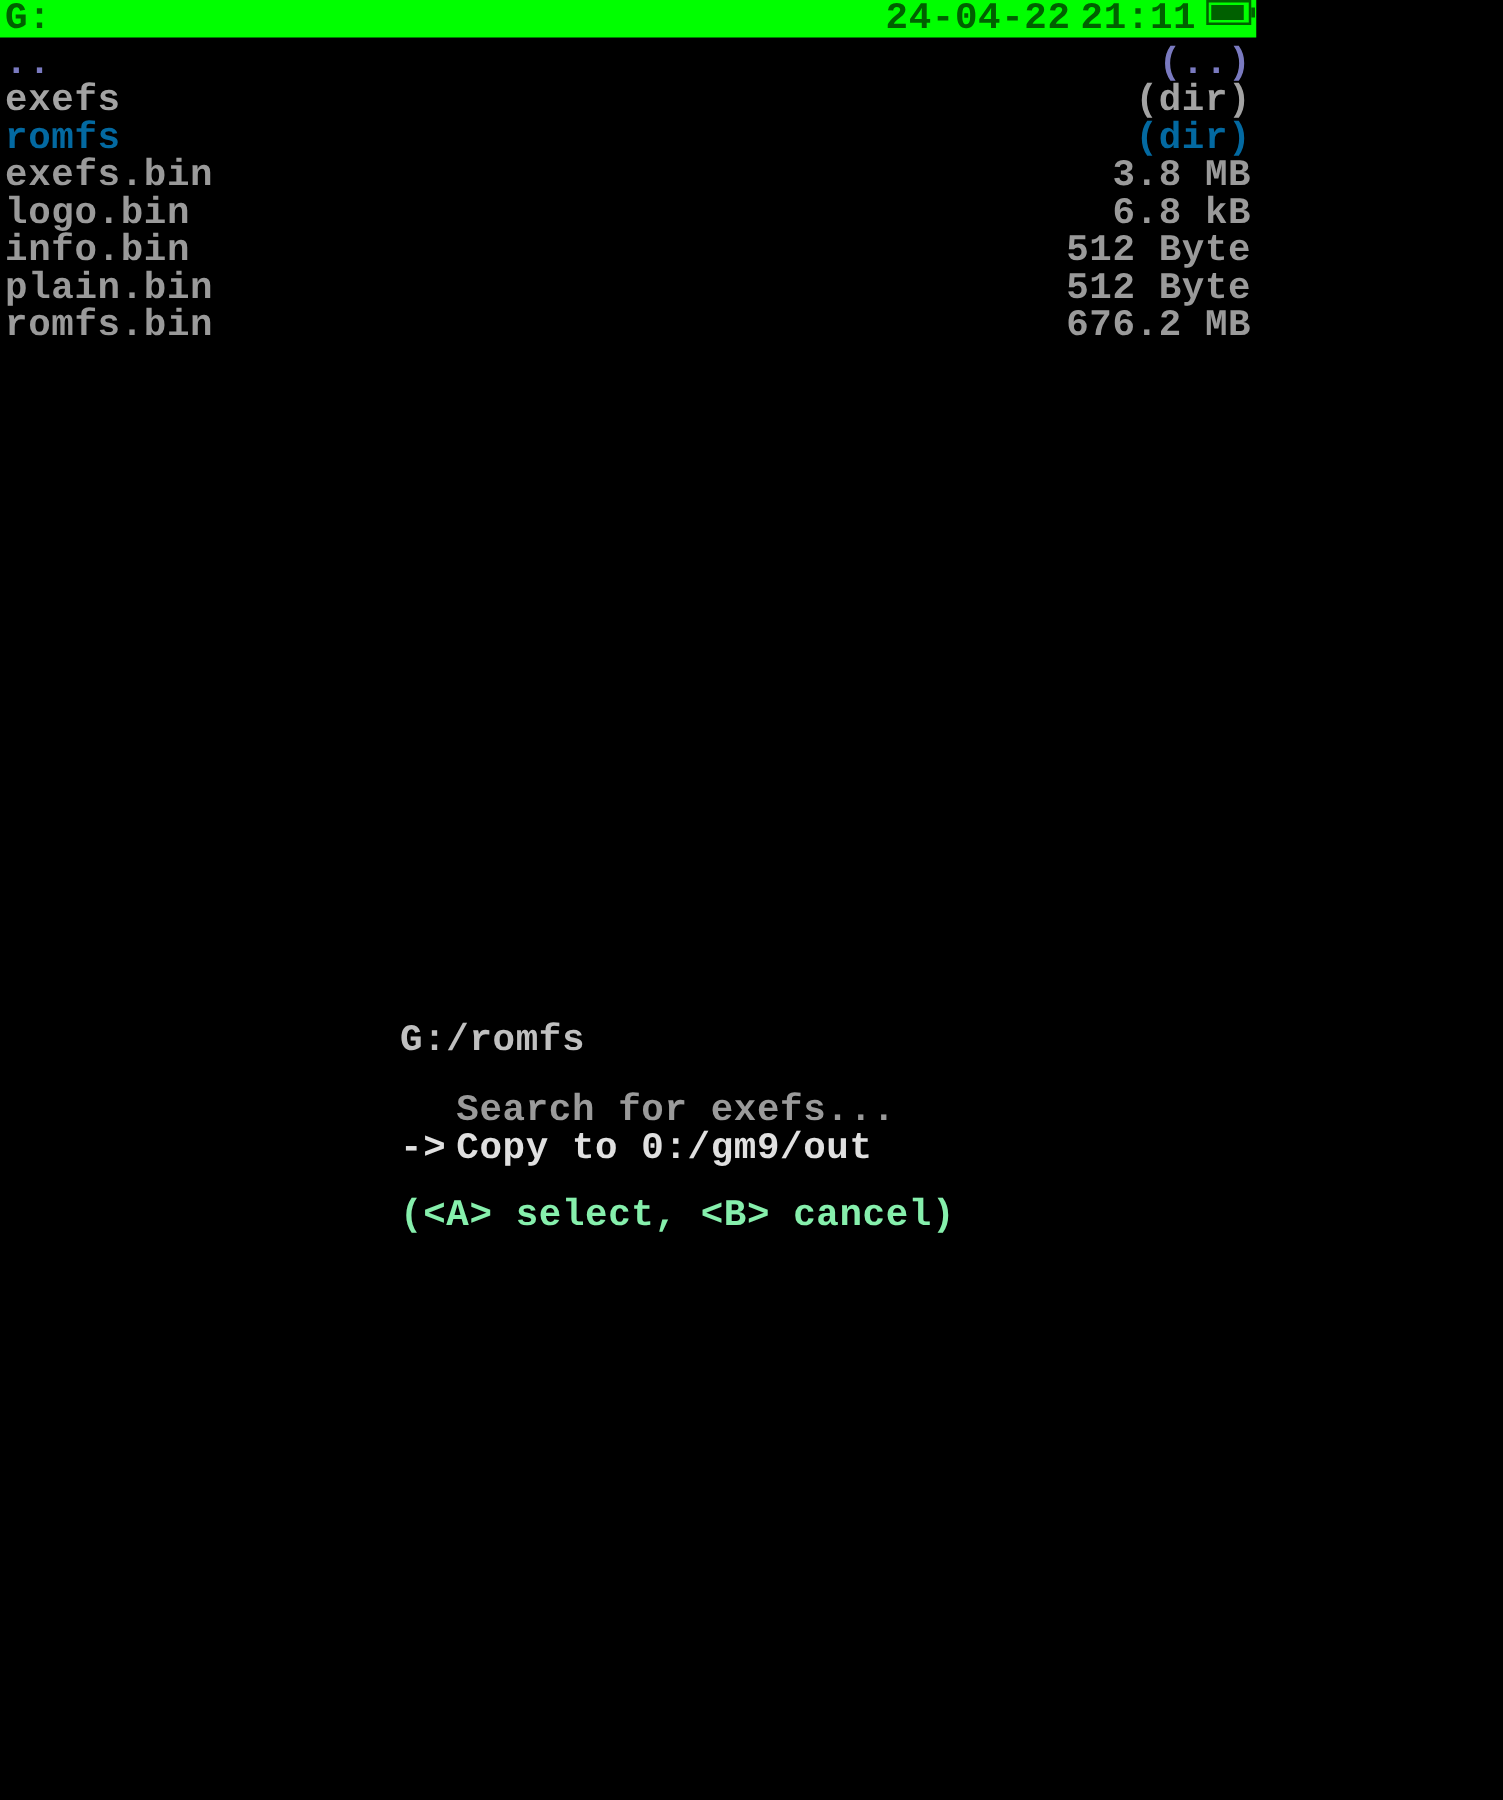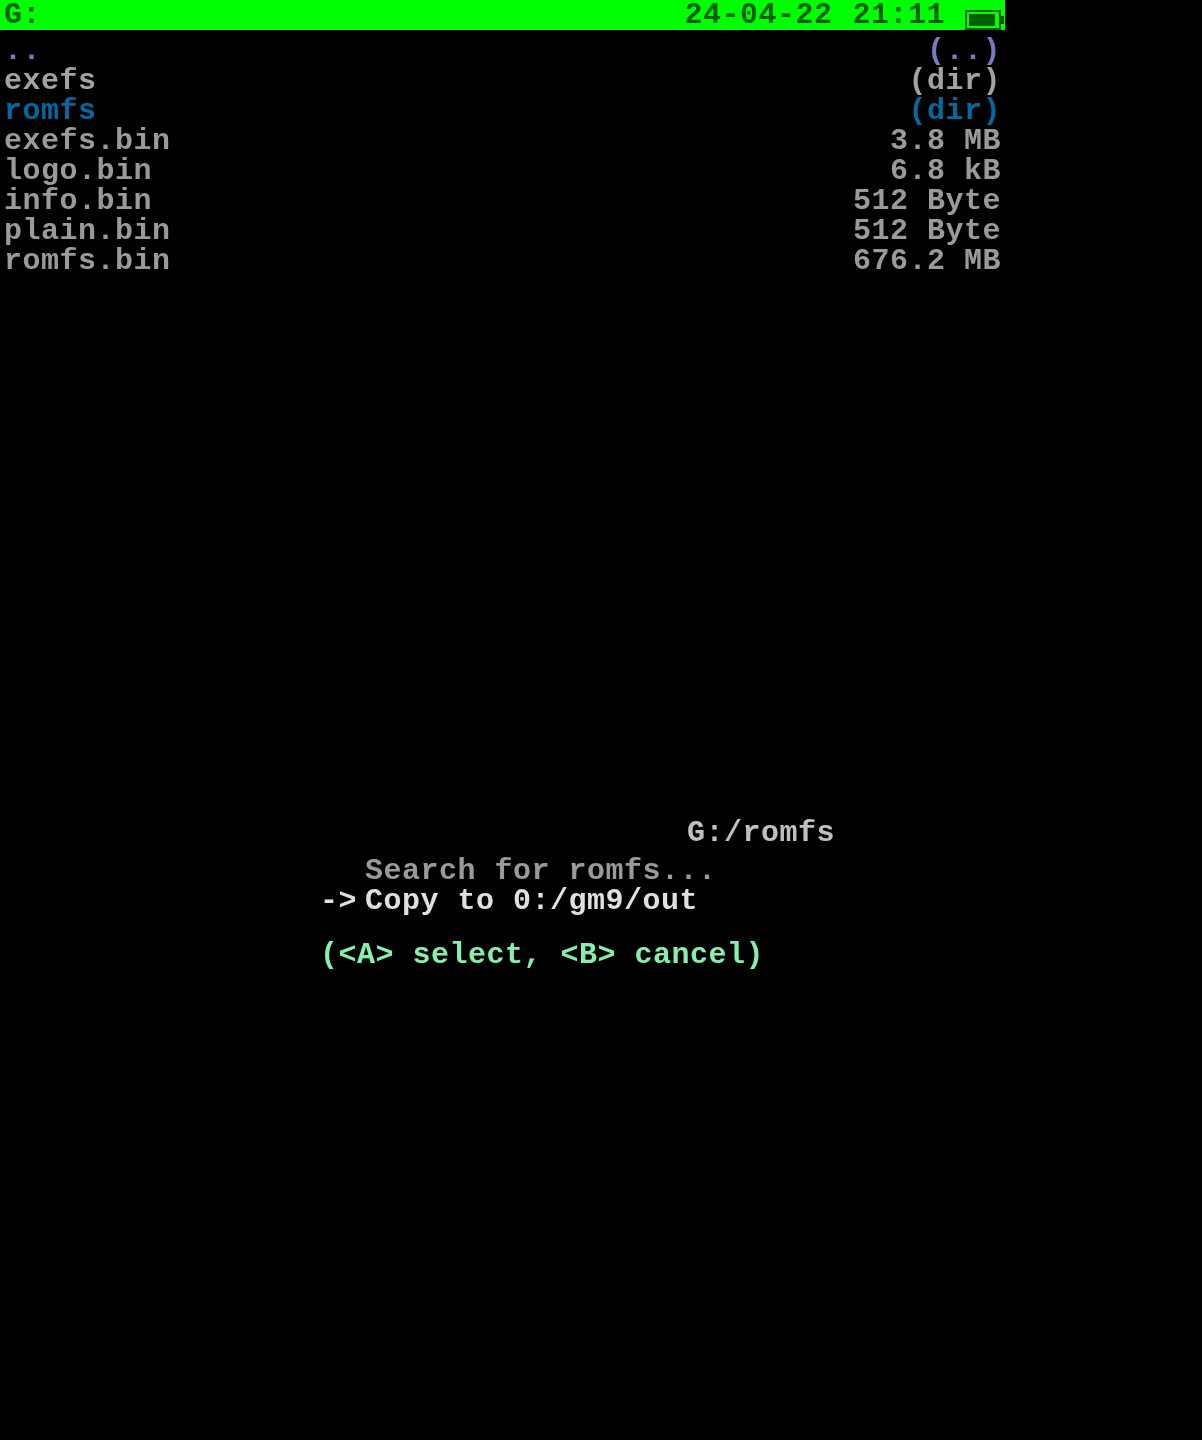--- a/index.html
+++ b/index.html
@@ -24,21 +24,21 @@
     width: 100%;
     height: 30px;
     background: #00ff00;
     color: #006000;
     display: flex;
     justify-content: space-between;
     align-items: center;
     padding: 0 4px;
     font-weight: bold;
   }
-  .status-right { display: flex; align-items: flex-end; gap: 20px; }
+  .status-right { display: flex; align-items: flex-start; gap: 8px; }
   .battery-icon {
     width: 36px;
     height: 20px;
     border: 2px solid #006000;
     position: relative;
     display: inline-block;
   }
   .battery-icon::after {
     content: "";
     position: absolute;
@@ -70,21 +70,21 @@
     width: 1202px;
     height: 720px;
     background: #000;
     position: relative;
     padding-top: 98px;
   }
   .menu-wrap {
     margin-left: 320px;
     font-weight: bold;
   }
-  .menu-title { color: #c0c0c0; margin-bottom: 8px; text-align: center; }
+  .menu-title { color: #c0c0c0; margin-bottom: 26px; }
   .menu-items { margin-bottom: 24px; }
   .menu-item {
     color: #9a9a9a;
     height: 30px;
     display: flex;
     align-items: center;
   }
   .menu-arrow {
     width: 45px;
     display: inline-block;
@@ -142,21 +142,21 @@
       </div>
     </div>
 </div>
 
 <div class="bottom-screen">
   <div class="menu-wrap">
     <div class="menu-title">G:/romfs</div>
     <div class="menu-items" id="menu-items">
         <div class="menu-item">
           <span class="menu-arrow"></span>
-          <span>Search for romfs...</span>
+          <span>Search for exefs...</span>
         </div>
         <div class="menu-item sel">
           <span class="menu-arrow">-&gt;</span>
           <span>Copy to 0:/gm9/out</span>
         </div>
       </div>
     <div class="menu-hint">(&lt;A&gt; select, &lt;B&gt; cancel)</div>
   </div>
 </div>
 

